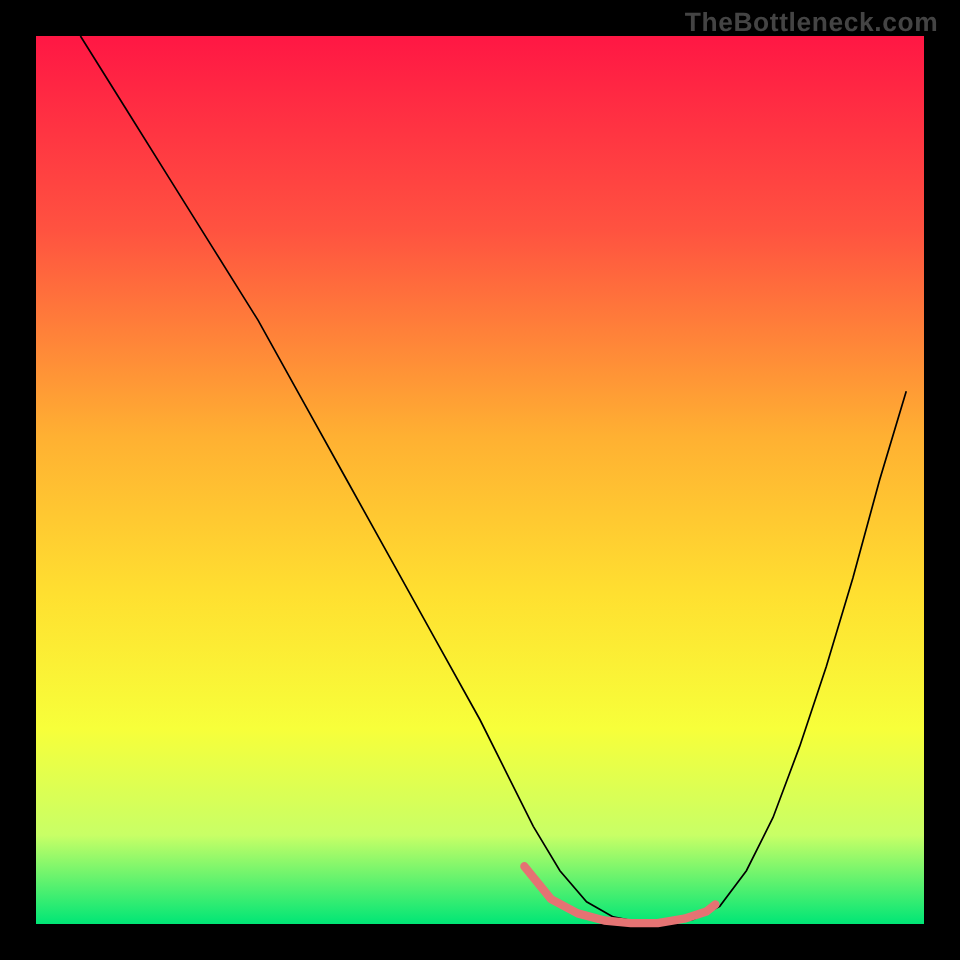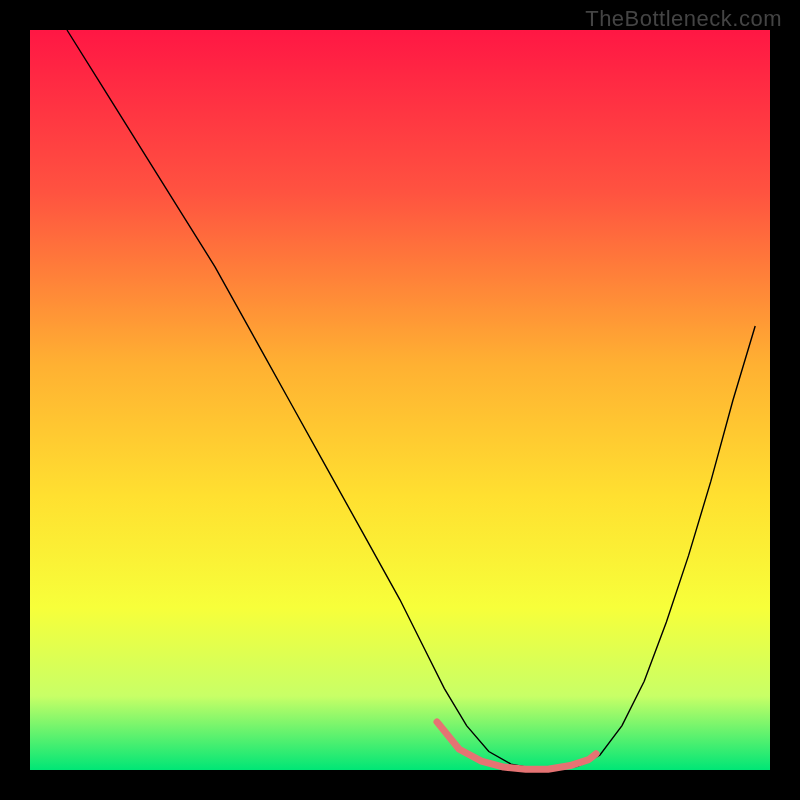--- a/index.html
+++ b/index.html
@@ -17,21 +17,21 @@
     top: 0;
     width: 800px;
     height: 800px;
   }
   .watermark {
     position: absolute;
     top: 6px;
     right: 18px;
     color: #444;
     font-size: 22px;
-    font-weight: 400;
+    font-weight: 700;
     letter-spacing: 0.5px;
     z-index: 10;
   }
 </style>
 </head>
 <body>
 
 <svg class="canvas" viewBox="0 0 800 800" preserveAspectRatio="none">
   <defs>
     <linearGradient id="bg-grad" x1="0" y1="0" x2="0" y2="1">

